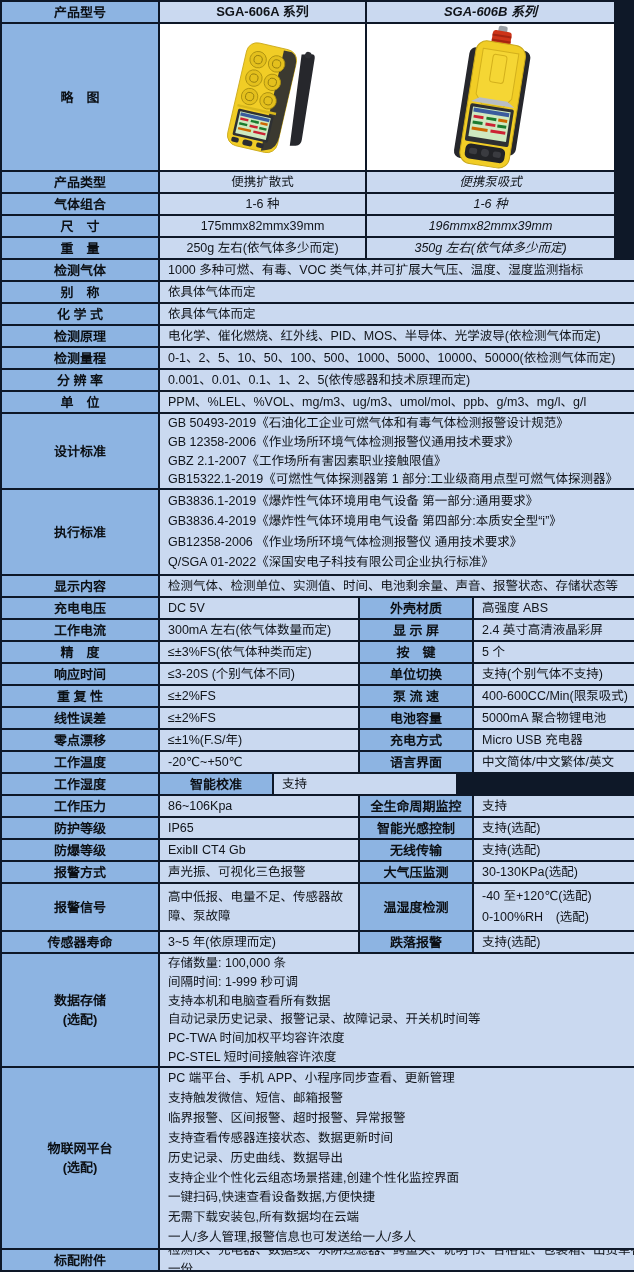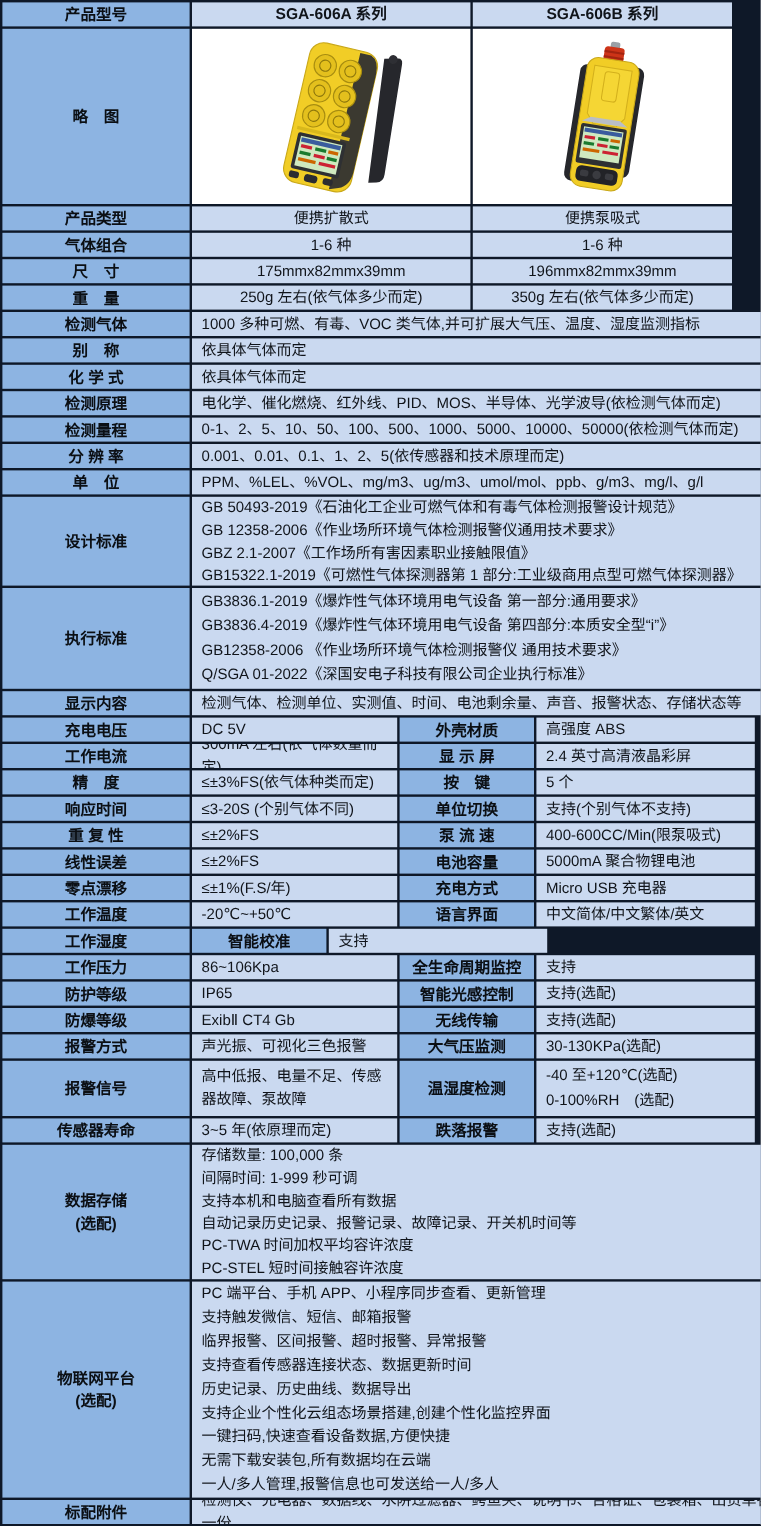--- a/index.html
+++ b/index.html
@@ -22,24 +22,24 @@
     font-weight:bold;font-size:13px;color:#0b0f14;
     flex-direction:column;line-height:19px;
   }
   .val{
     background:var(--value-bg,#cad9f0);
     font-size:12.5px;color:#10141a;
     padding:0 8px;line-height:1.5;
   }
   .center{justify-content:center;padding:0 2px;text-align:center;}
   .bold{font-weight:bold;font-size:13px;}
-  .colA{width:232px;flex-shrink:0;}
-  .colB{width:216px;flex-shrink:0;}
+  .colA{width:205px;flex-shrink:0;}
+  .colB{width:247px;flex-shrink:0;font-style:italic;}
   .wide{width:498px;flex-shrink:0;}
-  .v1{width:171px;flex-shrink:0;}
+  .v1{width:198px;flex-shrink:0;}
   .l2{width:112px;flex-shrink:0;}
   .v2{width:182px;flex-shrink:0;}
   .img{background:var(--image-bg,#ffffff);padding:0;justify-content:center;align-items:center;}
   .stack{flex-direction:column;align-items:stretch;justify-content:space-evenly;}
   .stack .ln{white-space:normal;}
   .h20{height:20px;}
   .h146{height:146px;}
   .h74{height:74px;}
   .h84{height:84px;}
   .h46{height:46px;}

